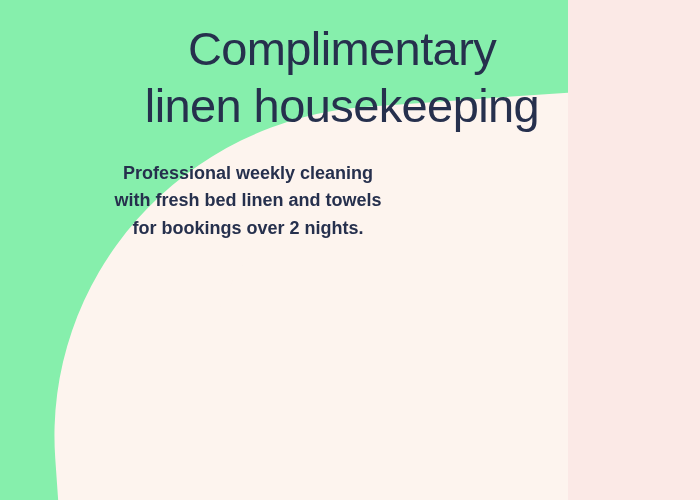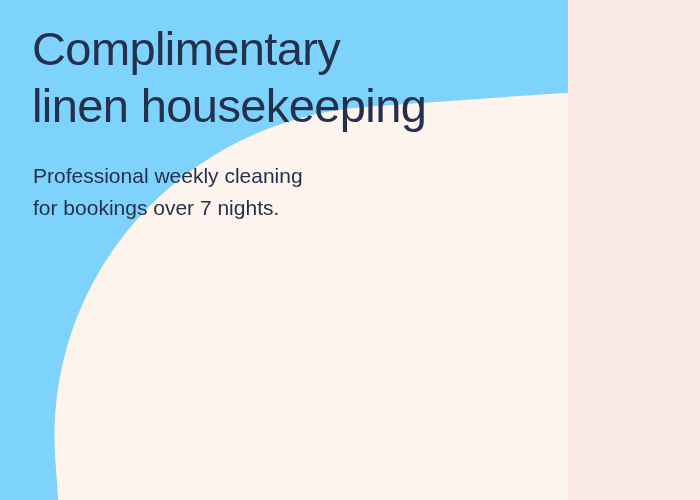--- a/index.html
+++ b/index.html
@@ -10,22 +10,23 @@
     width: 700px;
     height: 500px;
     overflow: hidden;
     font-family: "Liberation Sans", sans-serif;
     background: #fbe9e6;
   }
   .card {
     position: relative;
     width: 568px;
     height: 500px;
-    background: #7dd3fc;
+    background: #86efac;
     overflow: hidden;
+    text-align: center;
   }
   
   .blob {
     position: absolute;
     right: -40px;
     bottom: -80px;
     width: 560px;
     height: 470px;
     background: #fdf4ee;
     border-radius: 60% 0 0 0 / 70% 0 0 0;
@@ -53,40 +54,41 @@
     line-height: 1.22;
     font-weight: 400;
     color: #26304d;
     letter-spacing: -0.6px;
   }
   .subcopy {
     position: absolute;
     left: 33px;
     top: 160px;
     width: 430px;
-    font-size: 21px;
+    font-size: 18px;
     line-height: 1.52;
-    font-weight: 400;
+    font-weight: 700;
     color: #26304d;
   }
 </style>
 </head>
 <body>
 
 <div class="card">
 
   <div class="blob"></div>
   <div class="blob2"></div>
 
   <div class="content">
 
     <div class="headline">
       <div>Complimentary</div>
       <div>linen housekeeping</div>
     </div>
 
     <div class="subcopy">
       <div>Professional weekly cleaning</div>
-      <div>for bookings over 7 nights.</div>
+      <div>with fresh bed linen and towels</div>
+      <div>for bookings over 2 nights.</div>
     </div>
 
   </div>
 </div>
 
 </body></html>

